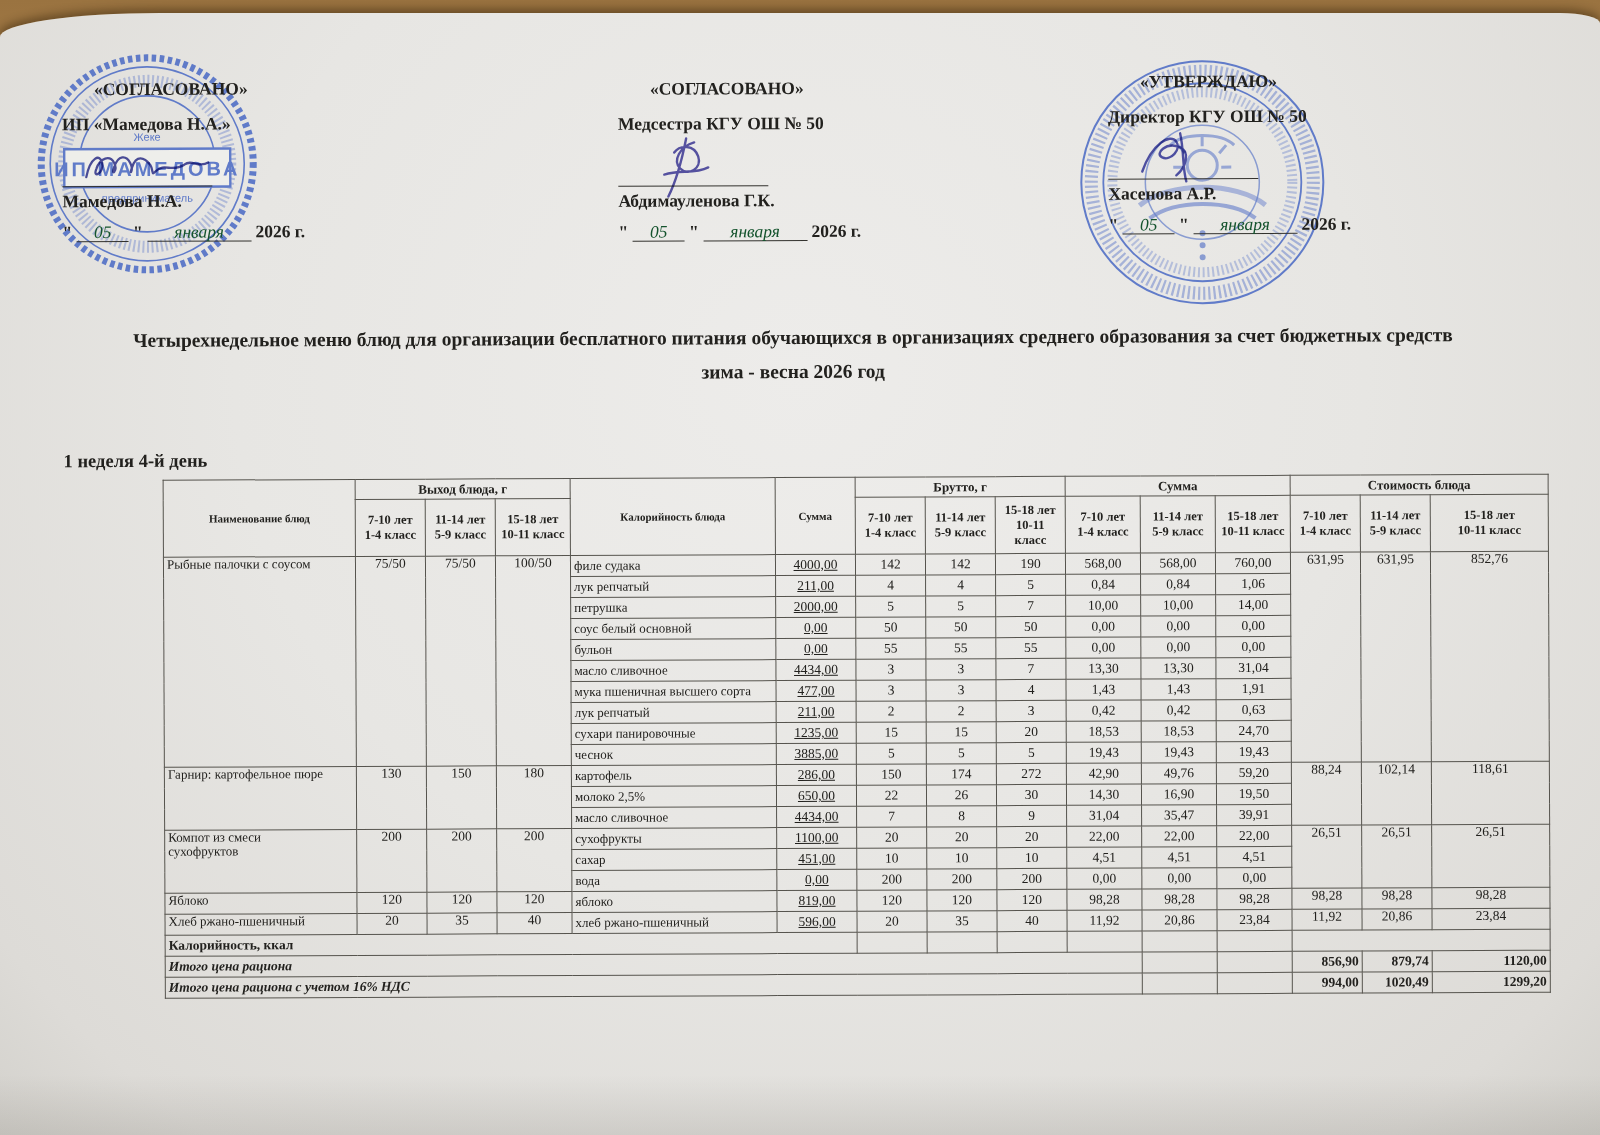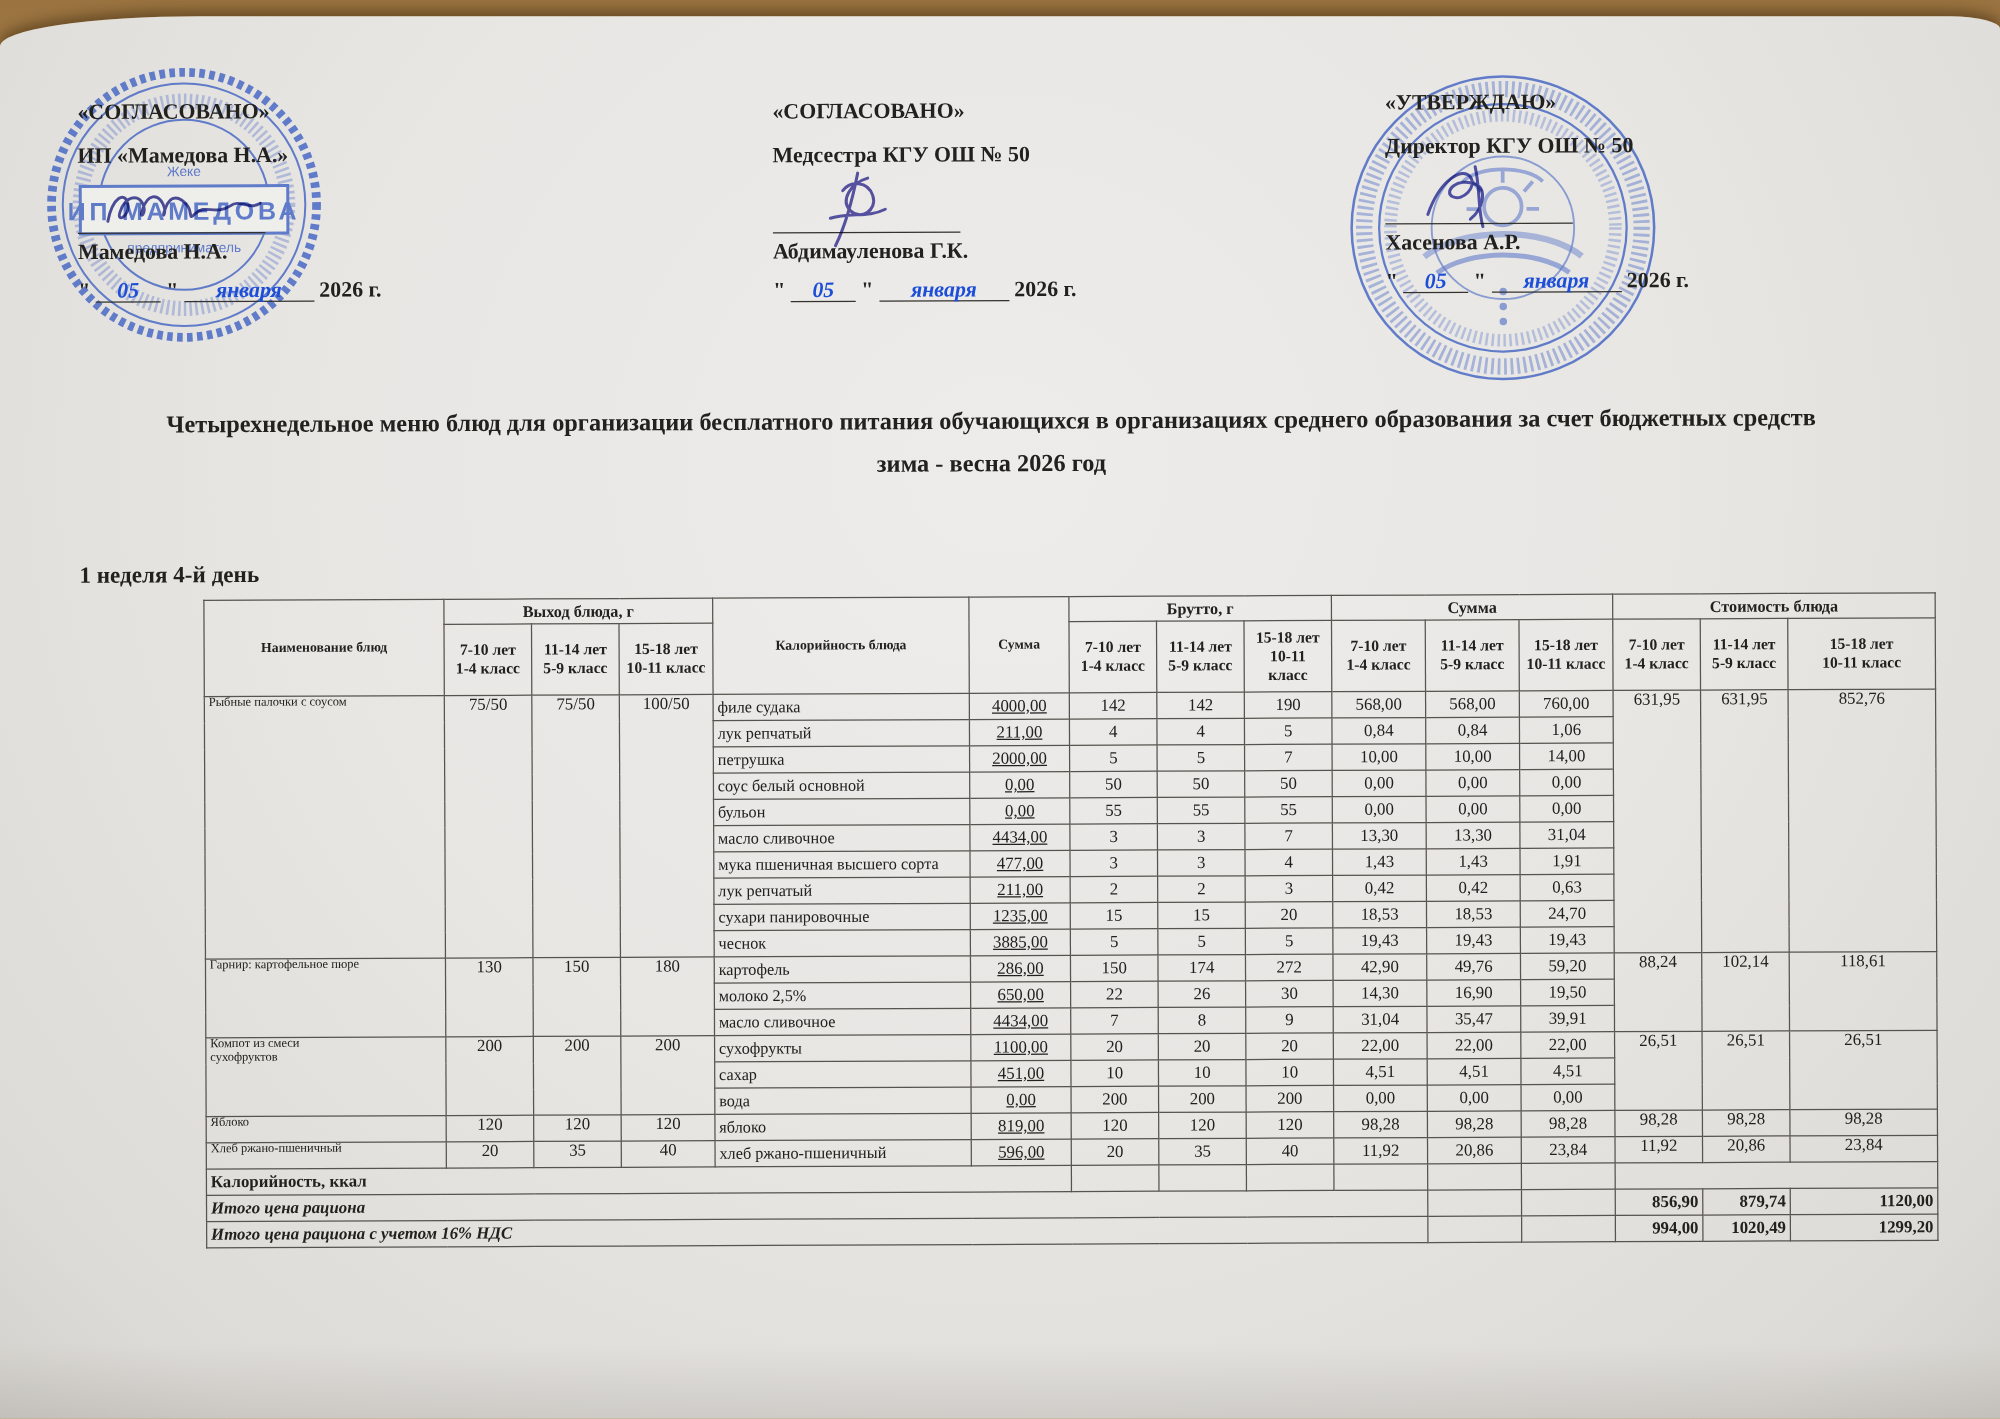--- a/index.html
+++ b/index.html
@@ -17,28 +17,28 @@
     box-shadow:0 -4px 10px rgba(40,25,5,.45);
   }
   .paper::after{
     content:"";position:absolute;left:0;right:0;bottom:0;height:60px;
     background:linear-gradient(180deg,rgba(90,85,75,0) 0%,rgba(90,85,75,.14) 100%);
   }
   .content{position:absolute;inset:0;transform:rotate(-0.25deg);transform-origin:50% 50%;}
 
   
   .approval{position:absolute;font-weight:bold;font-size:17.5px;line-height:1;}
-  .approval .status{margin-bottom:17px;}
+  .approval .status{margin-bottom:17px;margin-left:32px;}
   .approval .org{margin-bottom:8px;}
   .sigline{position:relative;height:52px;width:160px;}
   .sigline .rule{position:absolute;left:0;bottom:6px;width:150px;border-bottom:1.6px solid #33322e;}
   .sigline svg{position:absolute;left:18px;bottom:0;mix-blend-mode:multiply;}
   .approval .name{margin-bottom:13px;}
   .dateline{font-size:17.5px;white-space:nowrap;}
-  .ink{color:#1d4ed8;font-style:italic;font-weight:bold;}
+  .ink{color:#14532d;font-style:italic;font-weight:normal;}
   .u{display:inline-block;text-align:center;border-bottom:1.6px solid #33322e;}
   .u.day{min-width:52px;}
   .u.month{min-width:104px;}
 
   .stamp{position:absolute;mix-blend-mode:multiply;opacity:.88;}
 
   
   .doc-title{
     position:absolute;left:118px;top:321px;width:1352px;
     text-align:center;font-weight:bold;font-size:19.5px;line-height:34px;
@@ -50,21 +50,21 @@
     position:absolute;left:163px;top:477px;
     border-collapse:collapse;table-layout:fixed;
     font-size:13.5px;border:1.6px solid #45433e;
   }
   #menu-table th,#menu-table td{border:1px solid #56544e;padding:0 3px;overflow:hidden;}
   #menu-table thead th{font-weight:bold;vertical-align:middle;text-align:center;background:rgba(255,255,255,.06);}
   .group-th{height:19px;font-size:13px;}
   .name-th,.ing-th,.price-th{font-size:11px;}
   .age-th{height:56px;font-size:12.5px;line-height:1.2;padding:1px;}
   #menu-table tbody td{height:20px;line-height:1.05;}
-  .dish-name{vertical-align:top;white-space:pre-line;padding-top:2px;padding-left:4px;font-size:10px;margin-left:48px;}
+  .dish-name{vertical-align:top;white-space:pre-line;padding-top:2px;padding-left:4px;font-size:13px;margin-left:48px;}
   .ing{font-size:13px;white-space:nowrap;padding-left:4px;}
   .price{text-align:center;padding-right:7px;text-decoration:underline;}
   .num{text-align:center;}
   .vtop{vertical-align:top;padding-top:2px;}
   .cost{vertical-align:top;text-align:center;padding-top:2px;}
   .f-cal{font-weight:bold;padding-left:4px;}
   .f-ital{font-weight:bold;font-style:italic;padding-left:4px;}
   .f-total{font-weight:bold;text-align:right;padding-right:5px;}
 </style>
 </head>

